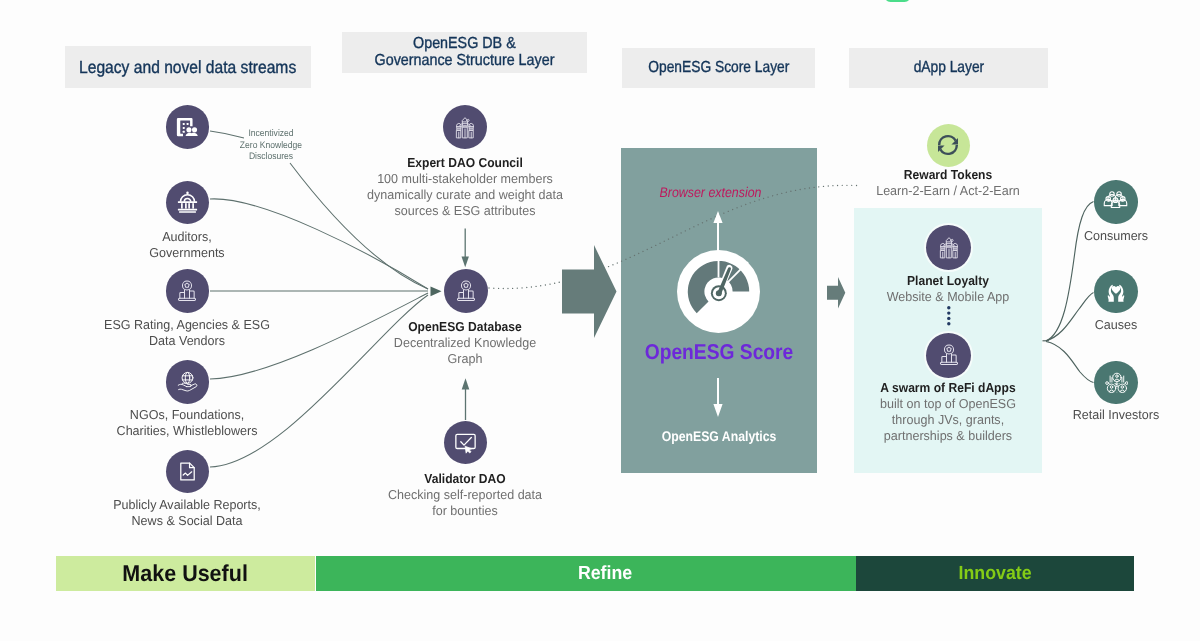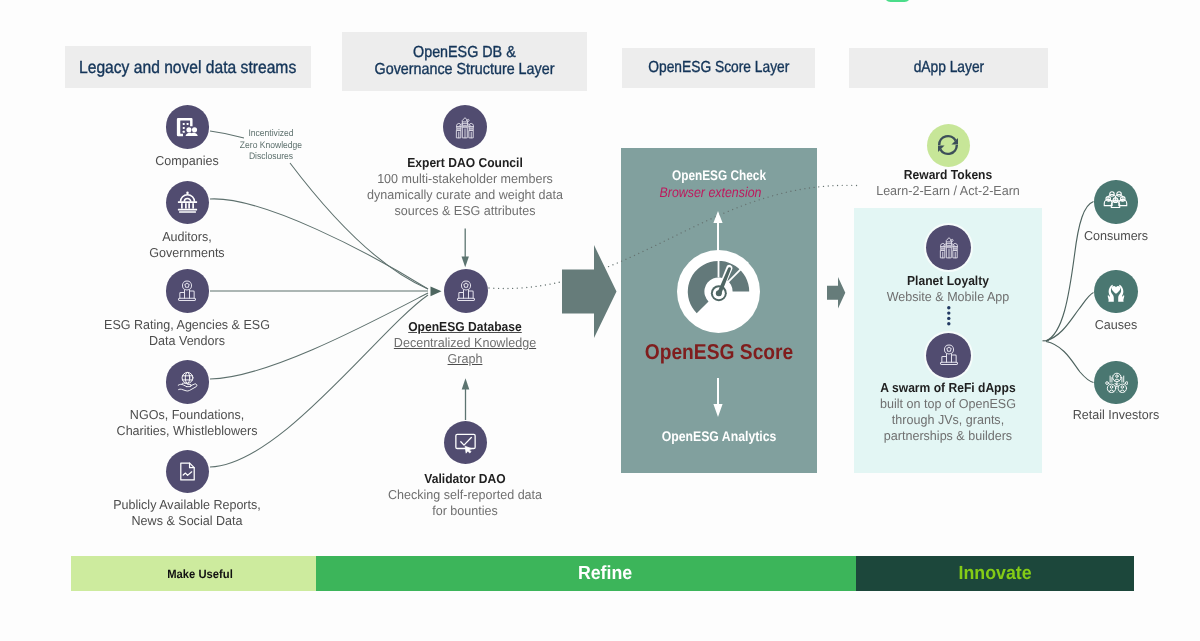--- a/index.html
+++ b/index.html
@@ -239,21 +239,21 @@
           <path fill="#4f6663" d="M47.3 54.2 L61.7 21.4 a1.85 1.85 0 0 1 3.2 1.75 L52.3 55.3 Z"></path>
           <circle cx="50.4" cy="52.0" r="3.6" fill="#4f6663"></circle>
         </g>
       </symbol>
     </defs>
   </svg>
 
   <div class="hdr" style="left:65px;top:46px;width:246px;height:42px;font-size:17.5px;--sx:0.893;">
     <span>Legacy and novel data streams</span>
   </div>
-  <div class="hdr" style="left:342px;top:32px;width:245px;height:59px;font-size:16px;--sx:0.895;flex-direction:column;line-height:16.9px;">
+  <div class="hdr" style="left:342px;top:32px;width:245px;height:41px;font-size:16px;--sx:0.895;flex-direction:column;line-height:16.9px;">
     <span>OpenESG DB &amp;</span>
     <span>Governance Structure Layer</span>
   </div>
   <div class="hdr" style="left:622px;top:48px;width:193px;height:40px;font-size:16px;--sx:0.862;">
     <span>OpenESG Score Layer</span>
   </div>
   <div class="hdr" style="left:849px;top:48px;width:199px;height:40px;font-size:16px;--sx:0.862;">
     <span>dApp Layer</span>
   </div>
 
@@ -284,23 +284,20 @@
 
   <svg style="position:absolute;left:827px;top:277px;width:19px;height:32px;">
     <path fill="#667c7a" d="M0,8.8 L11,8.8 L11,0 L18.3,15.7 L11,31.5 L11,22.8 L0,22.8 Z"></path>
   </svg>
 
   <div class="circ" style="left:165.5px;top:105px;width:43.5px;height:43.5px;background:#514c70;">
     <svg width="22" height="22" viewBox="0 0 48 48" style="color:#fff;">
         <use href="#ic-company"></use>
       </svg>
   </div>
-  <div class="node-label" style="left:87px;top:153px;width:200px;font-size:13px;line-height:16px;">
-    <div>Companies</div>
-  </div>
 
   <div class="circ" style="left:165.5px;top:180.5px;width:43.5px;height:43.5px;background:#514c70;">
     <svg width="25" height="25" viewBox="0 0 48 48" style="color:#fff;">
         <use href="#ic-gov"></use>
       </svg>
   </div>
   <div class="node-label" style="left:87px;top:229px;width:200px;font-size:13px;line-height:16px;">
     <div>Auditors,</div>
     <div>Governments</div>
   </div>
@@ -351,21 +348,21 @@
     <div class="node-sub">100 multi-stakeholder members</div>
     <div class="node-sub">dynamically curate and weight data</div>
     <div class="node-sub">sources &amp; ESG attributes</div>
   </div>
 
   <div class="circ" style="left:443.5px;top:269px;width:44px;height:44px;background:#514c70;">
     <svg width="26" height="26" viewBox="0 0 48 48" style="color:#e4e2ed;">
         <use href="#ic-podium"></use>
       </svg>
   </div>
-  <div class="node-label" style="left:355px;top:319px;width:220px;font-size:13px;line-height:16px;text-decoration:underline;">
+  <div class="node-label" style="left:355px;top:319px;width:220px;font-size:13px;line-height:16px;">
     <div class="node-title">OpenESG Database</div>
     <div class="node-sub">Decentralized Knowledge</div>
     <div class="node-sub">Graph</div>
   </div>
 
   <div class="circ" style="left:444px;top:420.5px;width:43px;height:43px;background:#514c70;">
     <svg width="25" height="25" viewBox="0 0 48 48" style="color:#fff;">
         <use href="#ic-check-screen"></use>
       </svg>
   </div>
@@ -378,38 +375,34 @@
   <div class="panel" style="left:621px;top:148px;width:196px;height:325px;background:#81a09e;"></div>
 
   <svg class="wires" viewBox="0 0 1200 641">
     <path fill="none" stroke="#667371" stroke-width="1.35" stroke-linecap="round" stroke-dasharray="0.01 4.7" d="M489,288 C630,297 710,180 857,185.5"></path>
   </svg>
 
   <svg style="position:absolute;left:562px;top:245px;width:56px;height:93px;">
     <path fill="#667c7a" d="M0,24.5 L32,24.5 L32,0 L54.5,46.5 L32,93 L32,68.5 L0,68.5 Z"></path>
   </svg>
 
-  <div class="ctr" style="position:absolute;left:621px;top:167px;width:196px;text-align:center;
-              color:#ffffff;font-weight:700;font-size:14px;--sx:0.845;">
-    <div>OpenESG Check</div>
-  </div>
   <div class="ctr" style="position:absolute;left:621px;top:183.5px;width:179px;text-align:center;
               color:#be185d;font-size:14px;font-style:italic;--sx:0.885;">
     <div>Browser extension</div>
   </div>
   <svg style="position:absolute;left:712px;top:211px;width:12px;height:41px;">
     <path fill="#ffffff" d="M6,0 L10.6,12 L7,12 L7,41 L5,41 L5,12 L1.4,12 Z"></path>
   </svg>
   <div class="circ" style="left:676.5px;top:250px;width:83px;height:83px;">
     <svg width="83" height="83" viewBox="0 0 100 100">
         <use href="#ic-speedo"></use>
       </svg>
   </div>
   <div class="ctr" style="position:absolute;left:621px;top:340px;width:196px;text-align:center;
-              color:#7f1d1d;font-weight:700;font-size:21.5px;--sx:0.895;">
+              color:#6d28d9;font-weight:700;font-size:21.5px;--sx:0.895;">
     <div>OpenESG Score</div>
   </div>
   <svg style="position:absolute;left:712px;top:378px;width:12px;height:39px;">
     <path fill="#ffffff" d="M5,0 L7,0 L7,26 L10.6,26 L6,39 L1.4,26 L5,26 Z"></path>
   </svg>
   <div class="ctr" style="position:absolute;left:621px;top:428px;width:196px;text-align:center;
               color:#ffffff;font-weight:700;font-size:14px;--sx:0.876;">
     <div>OpenESG Analytics</div>
   </div>
 
@@ -487,21 +480,21 @@
 
   <div class="circ" style="left:1094px;top:360.5px;width:43.5px;height:43.5px;background:#4a7771;">
     <svg width="24" height="24" viewBox="-2 -2 52 52" style="color:#fff;">
         <use href="#ic-investors"></use>
       </svg>
   </div>
   <div class="node-label" style="left:1030px;top:407px;width:172px;font-size:13px;line-height:16px;">
     <div>Retail Investors</div>
   </div>
 
-  <div class="bar" style="left:71px;top:556px;width:259px;height:35px;background:#cdeb9e;color:#111;font-size:12px;">
+  <div class="bar" style="left:56px;top:556px;width:259px;height:35px;background:#cdeb9e;color:#111;font-size:23px;">
     <span>Make Useful</span>
   </div>
   <div class="bar" style="left:316px;top:556px;width:540px;height:35px;background:#3cb55a;color:#fff;font-size:19px;padding-left:19px;">
     <span>Refine</span>
   </div>
   <div class="bar" style="left:856px;top:556px;width:278px;height:35px;background:#1c473b;color:#84cc16;font-size:19px;">
     <span>Innovate</span>
   </div>
 
   <div style="position:absolute;left:884px;top:-11px;width:27px;height:13px;border-radius:7px;

